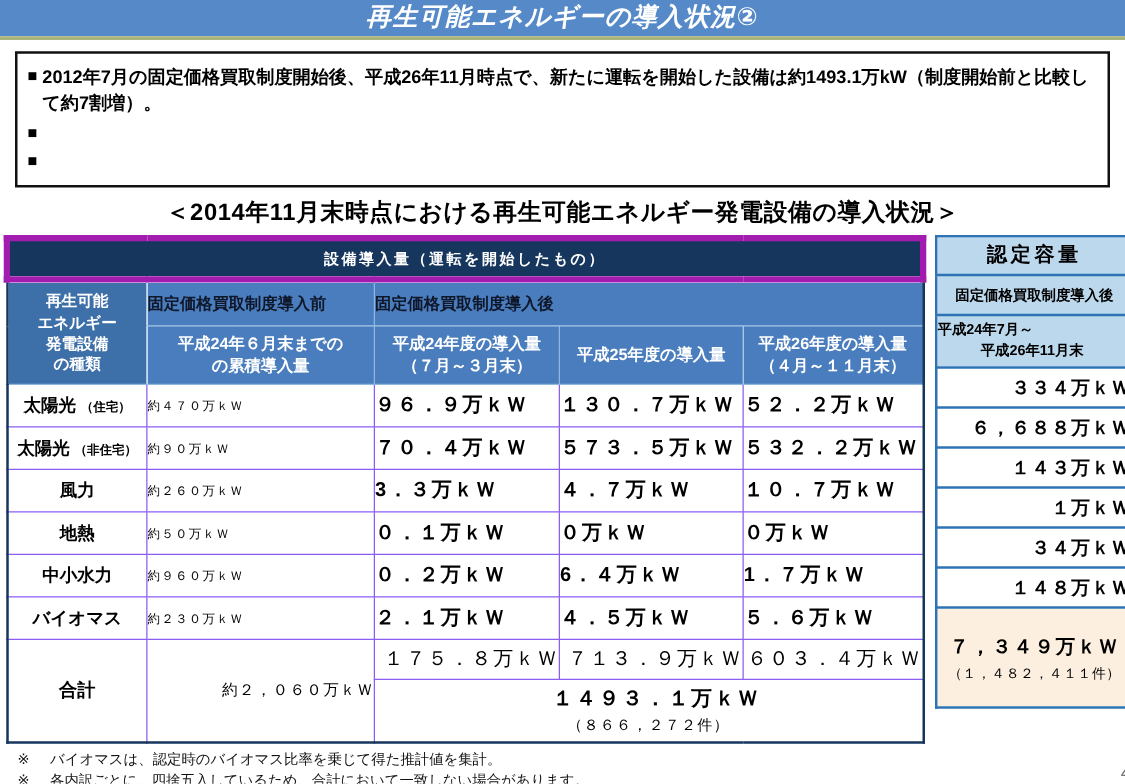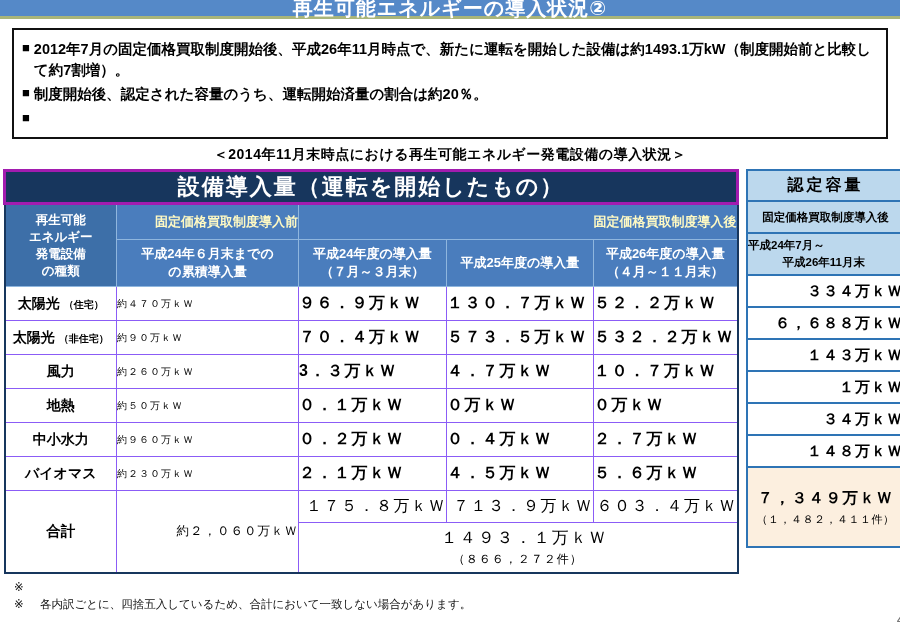--- a/index.html
+++ b/index.html
@@ -3,51 +3,51 @@
 <meta charset="utf-8">
 <style>
   html,body{margin:0;padding:0;}
   body{
     width:900px;height:627px;position:relative;overflow:hidden;
     background:#ffffff;
     font-family:"Liberation Sans","DejaVu Sans",sans-serif;
     color:#000;
   }
   
-  .title-bar{height:16px;background:#5589c8;display:flex;align-items:center;justify-content:center;}
+  .title-bar{height:29px;background:#5589c8;display:flex;justify-content:center;font-style:italic;}
   .title-bar span{color:#fff;font-weight:bold;font-size:20px;letter-spacing:1px;}
   .accent-line{height:3px;background:#a9b57a;}
   
   .summary-box{margin:9px 12px 4px 12px;border:2px solid #111;background:#fff;padding:5px 10px 6px 8px;}
   .bullet{display:flex;font-weight:bold;font-size:14.5px;line-height:1.42;margin:4px 0;}
   .bullet .marker{margin-right:4px;font-size:13px;}
   
-  .subtitle{text-align:center;font-weight:bold;font-size:14px;margin:7px 0 5px 0;letter-spacing:0.5px;}
+  .subtitle{text-align:center;font-weight:bold;font-size:19px;margin:7px 0 5px 0;letter-spacing:0.5px;}
   
   .content{display:flex;align-items:flex-start;padding:0 3px;gap:7px;}
   table{border-collapse:collapse;table-layout:fixed;}
   .pre-line{white-space:pre-line;margin-top:37px;}
   
   .main{width:733px;border:2px solid #17365d;}
   .main th,.main td{overflow:hidden;padding:0;}
-  .t-title{background:#17365d;color:#fff;font-size:22px;font-weight:bold;height:28px;border:3px solid #a21caf;letter-spacing:2px;}
+  .t-title{background:#17365d;color:#fff;font-size:12px;font-weight:bold;height:28px;border:5px solid #a21caf;letter-spacing:2px;}
   .cat-head{background:#3d6fa8;color:#fff;font-size:12.5px;font-weight:bold;border:1px solid #8fb6de;line-height:1.35;text-align:center;}
-  .mid-head{background:#4a7dbd;color:#fef9c3;font-size:13px;font-weight:bold;height:34px;border:1px solid #8fb6de;text-align:right;}
+  .mid-head{background:#4a7dbd;color:#0f172a;font-size:13px;font-weight:bold;height:34px;border:1px solid #8fb6de;text-align:left;}
   .sub-head{background:#4a7dbd;color:#fff;font-size:13px;font-weight:bold;height:46px;border:1px solid #8fb6de;line-height:1.4;text-align:center;}
   .main tbody td{border:1px solid #8b5cf6;background:#fff;}
   .label-cell{font-weight:bold;font-size:14px;text-align:center;height:33px;}
   .label-note{font-size:10px;}
   .pre-cell{background:#d9e9f6;text-align:left;padding-right:10px;font-size:10px;letter-spacing:1px;}
   .val-cell{padding-right:18px;font-size:16px;font-weight:bold;letter-spacing:1.5px;}
   .tot td{background:#f9cfa5;}
   .tot-label{font-weight:bold;font-size:14.5px;text-align:center;}
   .tot-pre{text-align:right;padding-right:10px;font-size:12.5px;letter-spacing:1px;}
   .tot-val{text-align:right;padding-right:18px;font-weight:normal;font-size:16px;height:31px;letter-spacing:1.5px;}
   .tot-merge{text-align:center;height:49px;}
-  .tot-merge .big{font-size:16.5px;font-weight:normal;letter-spacing:2px;margin-left:13px;}
+  .tot-merge .big{font-size:16.5px;font-weight:bold;letter-spacing:2px;margin-left:13px;}
   .tot-merge .cnt{font-size:12px;margin-top:2px;letter-spacing:1px;}
   
   .cert{width:157px;border:2px solid #2e74b5;}
   .cert th,.cert td{border:2px solid #2e74b5;padding:0;overflow:hidden;}
   .cert-title{background:#bcd8ed;font-size:16px;font-weight:bold;height:29px;letter-spacing:3px;text-align:center;}
   .cert-sub{background:#bcd8ed;font-size:11.5px;font-weight:bold;height:30px;text-align:center;}
   .cert-period{background:#bcd8ed;font-size:11.5px;font-weight:bold;text-align:left;padding:2px 3px;height:40px;line-height:1.5;}
   .cert-val{text-align:right;padding-right:9px;font-weight:bold;font-size:15px;height:30px;background:#fff;letter-spacing:1px;}
   .cert-total{background:#fcefdf;text-align:center;height:78px;}
   .cert-total .big{font-size:15.5px;font-weight:bold;letter-spacing:1.5px;}
@@ -66,21 +66,20 @@
 </div>
 <div class="accent-line"></div>
 
 <div class="summary-box">
   <div class="bullet">
     <span class="marker">■</span>
     <span>2012年7月の固定価格買取制度開始後、平成26年11月時点で、新たに運転を開始した設備は約1493.1万kW（制度開始前と比較して約7割増）。</span>
   </div>
   <div class="bullet">
     <span class="marker">■</span>
-    <span>制度開始後、認定された容量のうち、運転開始済量の割合は約20％。</span>
   </div>
   <div class="bullet">
     <span class="marker">■</span>
   </div>
 </div>
 
 <div class="subtitle">＜2014年11月末時点における再生可能エネルギー発電設備の導入状況＞</div>
 
 <div class="content">
 
@@ -140,22 +139,22 @@
         <td class="label-cell"><span>地熱</span></td>
         <td class="pre-cell">約５０万ｋＷ</td>
         <td class="val-cell">０．１万ｋＷ</td>
         <td class="val-cell">０万ｋＷ</td>
         <td class="val-cell">０万ｋＷ</td>
       </tr>
       <tr>
         <td class="label-cell"><span>中小水力</span></td>
         <td class="pre-cell">約９６０万ｋＷ</td>
         <td class="val-cell">０．２万ｋＷ</td>
-        <td class="val-cell">０．４万ｋＷ</td>
-        <td class="val-cell">２．７万ｋＷ</td>
+        <td class="val-cell">6．４万ｋＷ</td>
+        <td class="val-cell">1．７万ｋＷ</td>
       </tr>
       <tr>
         <td class="label-cell"><span>バイオマス</span></td>
         <td class="pre-cell">約２３０万ｋＷ</td>
         <td class="val-cell">２．１万ｋＷ</td>
         <td class="val-cell">４．５万ｋＷ</td>
         <td class="val-cell">５．６万ｋＷ</td>
       </tr>
       <tr class="tot">
         <td class="tot-label" rowspan="2">合計</td>
@@ -215,20 +214,21 @@
         </td>
       </tr>
     </tbody>
   </table>
 
 </div>
 
 <div class="notes">
   <div class="note">
     <span class="marker">※</span>
+    <span>バイオマスは、認定時のバイオマス比率を乗じて得た推計値を集計。</span>
   </div>
   <div class="note">
     <span class="marker">※</span>
     <span>各内訳ごとに、四捨五入しているため、合計において一致しない場合があります。</span>
   </div>
 </div>
 
 <div class="page-number">4</div>
 
 </body></html>

